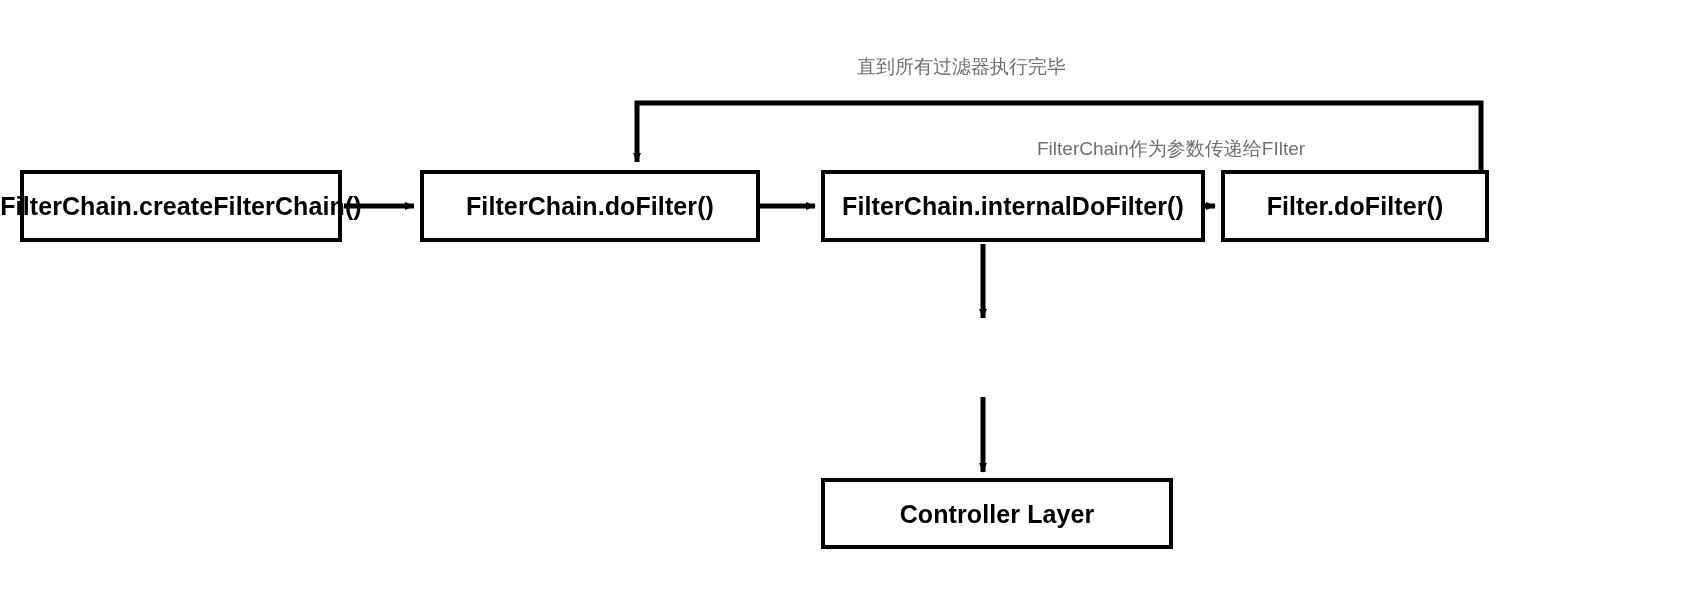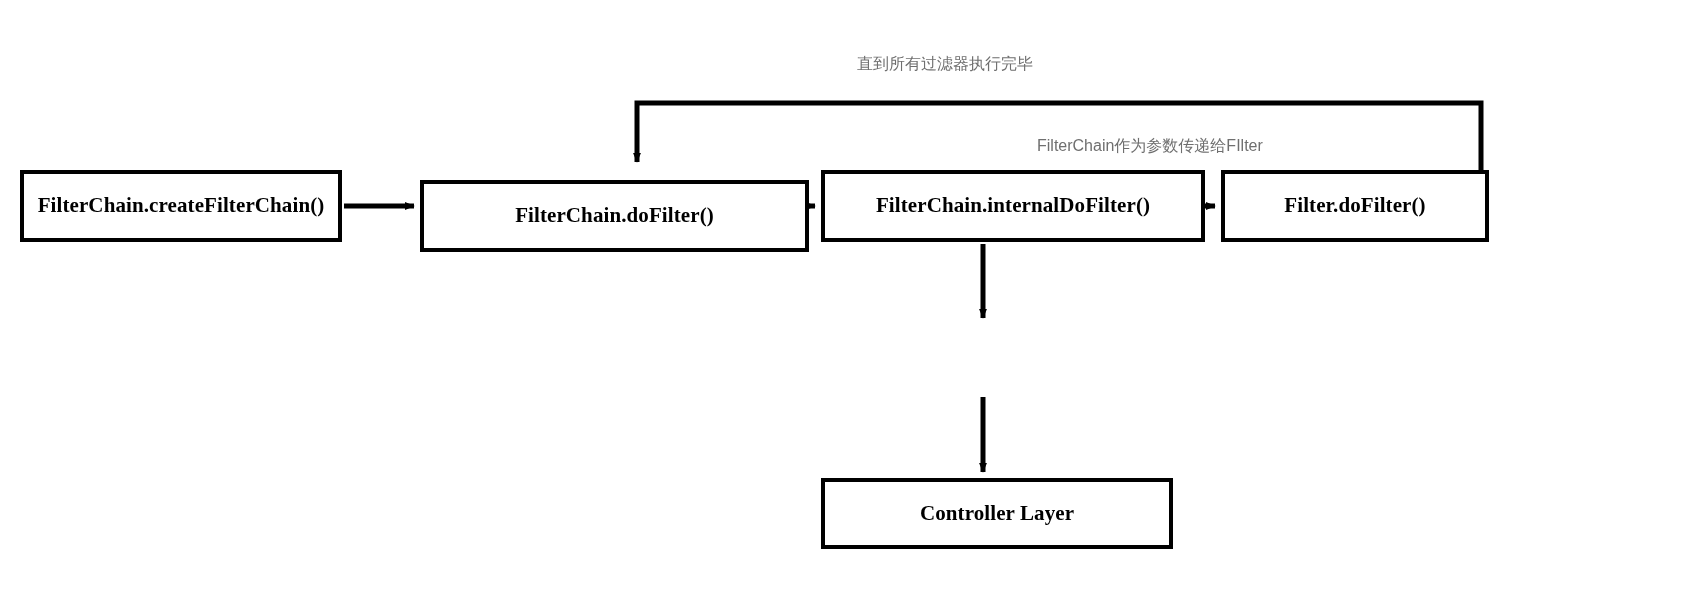--- a/index.html
+++ b/index.html
@@ -21,30 +21,29 @@
     position: absolute;
     box-sizing: border-box;
     background: #ffffff;
     border: 4px solid #000000;
     display: flex;
     align-items: center;
     justify-content: center;
     text-align: right;
     color: #000000;
     font-weight: bold;
-    font-size: 21px;
+    font-size: 25px;
     letter-spacing: 0.1px;
     line-height: 1.2;
     z-index: 3;
-    font-family: Liberation Serif, serif;
   }
   .edge-label {
     position: absolute;
     color: #6f6f6f;
-    font-size: 16px;
+    font-size: 19px;
     font-weight: 400;
     white-space: nowrap;
     z-index: 4;
   }
   .svg-layer {
     position: absolute;
     left: 0;
     top: 0;
     width: 1686px;
     height: 608px;
@@ -85,21 +84,21 @@
 
     <g>
       <path d="M1481,170 L1481,103 L637,103 L637,162" fill="none" stroke="#000000" stroke-width="5" stroke-linejoin="miter" marker-end="url(#arrowhead)"></path>
     </g>
   </svg>
 
   <div class="node" style="left:20px; top:170px; width:322px; height:72px;">
     <span>FilterChain.createFilterChain()</span>
   </div>
 
-  <div class="node" style="left:420px; top:180px; width:389px; height:72px;">
+  <div class="node" style="left:420px; top:170px; width:340px; height:72px;">
     <span>FilterChain.doFilter()</span>
   </div>
 
   <div class="node" style="left:821px; top:170px; width:384px; height:72px;">
     <span>FilterChain.internalDoFilter()</span>
   </div>
 
   <div class="node" style="left:1221px; top:170px; width:268px; height:72px;">
     <span>Filter.doFilter()</span>
   </div>

